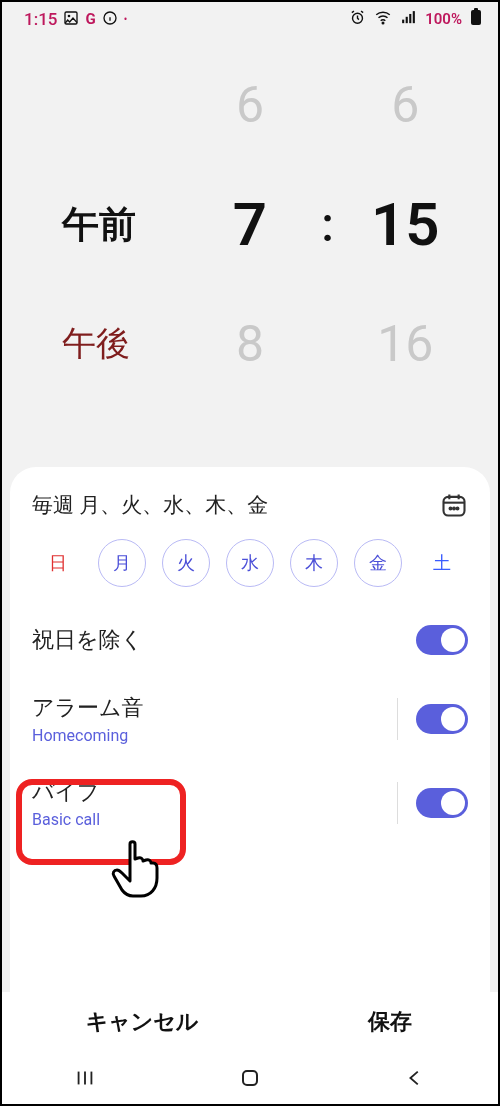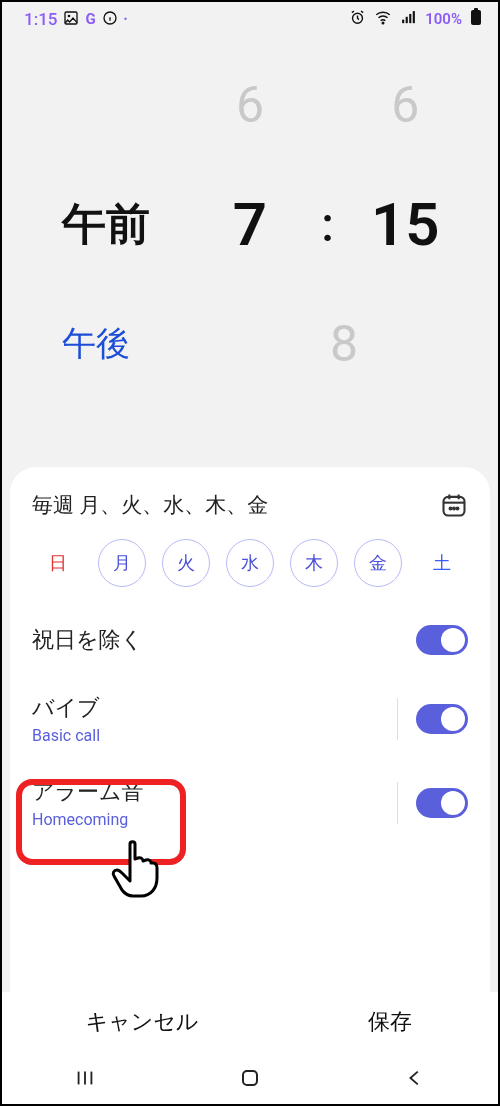--- a/index.html
+++ b/index.html
@@ -1,33 +1,33 @@
 <!DOCTYPE html>
 <html><head>
 <meta charset="utf-8">
 <style>
   * { box-sizing: border-box; margin: 0; padding: 0; }
   html, body { width: 500px; height: 1106px; overflow: hidden; font-family: -apple-system, "Segoe UI", Roboto, sans-serif; }
   body { border: 2px solid #000; background: #f2f2f2; position: relative; }
 
   
-  .status-bar { display: flex; justify-content: space-between; align-items: center; padding: 6px 16px 6px 22px; font-size: 17px; font-weight: 500; color: #8b5cf6; }
+  .status-bar { display: flex; justify-content: space-between; align-items: center; padding: 6px 16px 6px 22px; font-size: 17px; font-weight: 500; color: #be185d; }
   .status-left { display: flex; align-items: center; gap: 6px; }
   .status-left .ico { font-size: 14px; }
   .status-right { display: flex; align-items: center; gap: 8px; font-size: 15px; }
   .status-right .pct { font-weight: 600; }
 
   
   .picker { padding: 40px 30px 50px; }
   .picker-row { display: flex; align-items: center; justify-content: space-between; }
   .col { flex: 1; text-align: center; }
   .faded { color: #c9c9c9; font-size: 50px; font-weight: 400; }
   .sel { color: #111; font-size: 60px; font-weight: 600; }
-  .ampm-sel { color: #111; font-size: 44px; font-weight: 700; text-align: left; padding-left: 30px; }
-  .ampm-faded { color: #1d4ed8; font-size: 34px; font-weight: 400; text-align: left; padding-left: 30px; }
+  .ampm-sel { color: #111; font-size: 37px; font-weight: 700; text-align: left; padding-left: 30px; }
+  .ampm-faded { color: #7f1d1d; font-size: 34px; font-weight: 400; text-align: left; padding-left: 30px; }
   .colon { font-size: 48px; color: #111; font-weight: 500; width: 30px; text-align: center; }
   .spacer-h { height: 55px; }
 
   
   .card { background: #fff; border-radius: 26px 26px 0 0; margin: 0 8px; padding: 24px 22px 0; position: absolute; left: 0; right: 0; top: 465px; bottom: 112px; }
   .schedule-row { display: flex; justify-content: space-between; margin-bottom: 20px; }
   .schedule-text { font-size: 21px; color: #222; }
   .cal-icon { width: 28px; height: 28px; }
 
   .days-row { display: flex; justify-content: space-between; align-items: center; margin-bottom: 28px; padding: 0 2px; }
@@ -52,21 +52,21 @@
   .opt .title { font-size: 22px; color: #222; }
   .opt .sub { font-size: 16px; color: #5a5fdc; margin-top: 3px; }
   .opt .toggle-wrap { position: absolute; right: 0; top: 50%; transform: translateY(-50%); padding-left: 18px; border-left: 1px solid #ddd; height: 42px; display: flex; align-items: center; }
 
   
   .hl { position: absolute; border: 6px solid #e22; border-radius: 16px; pointer-events: none; }
   .hand { position: absolute; width: 50px; height: 56px; pointer-events: none; }
 
   
   .btns { position: absolute; left: 0; right: 0; bottom: 52px; height: 60px; display: flex; background: #fff; }
-  .btns button { flex: 1; border: none; background: transparent; font-size: 22px; font-weight: 400; color: #111; padding-left: 32px; }
+  .btns button { flex: 1; border: none; background: transparent; font-size: 22px; font-weight: 700; color: #111; padding-left: 32px; }
 
   
   .nav { position: absolute; left: 0; right: 0; bottom: 0; height: 52px; display: flex; align-items: center; justify-content: space-around; background: #fff; }
   .nav .nb { width: 90px; display:flex; justify-content:center; color:#222; }
 </style>
 </head>
 <body>
 
 <div class="status-bar">
   <div class="status-left">
@@ -134,20 +134,21 @@
     <div class="col ampm-sel">午前</div>
     <div class="col sel">7</div>
     <div class="colon">:</div>
     <div class="col sel">15</div>
   </div>
   <div class="spacer-h"></div>
   <div class="picker-row">
     <div class="col ampm-faded">午後</div>
     <div class="col faded">8</div>
     <div class="colon" style="visibility:hidden">:</div>
+    <div class="col faded">16</div>
   </div>
 </div>
 
 <div class="card">
 
   <div class="schedule-row">
     <div class="schedule-text">毎週 月、火、水、木、金</div>
     <div class="cal-icon">
       <svg width="28" height="28" viewBox="0 0 24 24" fill="none" stroke="#333" stroke-width="1.8">
           <rect x="3" y="5" width="18" height="16" rx="4"></rect>
@@ -170,30 +171,30 @@
     <div class="day sat">土</div>
   </div>
 
   <div class="setting-row">
     <div class="setting-label">祝日を除く</div>
     <div class="toggle"></div>
   </div>
 
 
   <div class="opt">
-    <div class="title">バイブ</div>
-    <div class="sub">Basic call</div>
+    <div class="title">アラーム音</div>
+    <div class="sub">Homecoming</div>
     <div class="toggle-wrap">
         <div class="toggle"></div>
       </div>
   </div>
 
   <div class="opt">
-    <div class="title">アラーム音</div>
-    <div class="sub">Homecoming</div>
+    <div class="title">バイブ</div>
+    <div class="sub">Basic call</div>
     <div class="toggle-wrap">
         <div class="toggle"></div>
       </div>
   </div>
 
 </div>
 
 <div class="hl" style="left:14px; top:777px; width:170px; height:86px;"></div>
 
 <div class="hand" style="left:108px; top:836px;">

